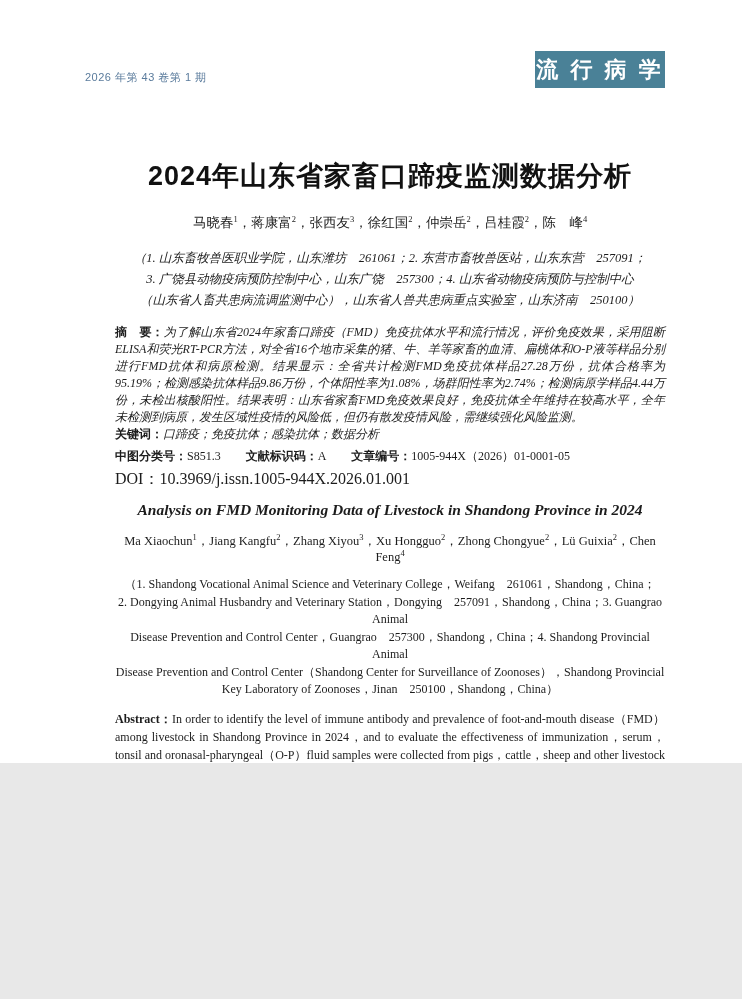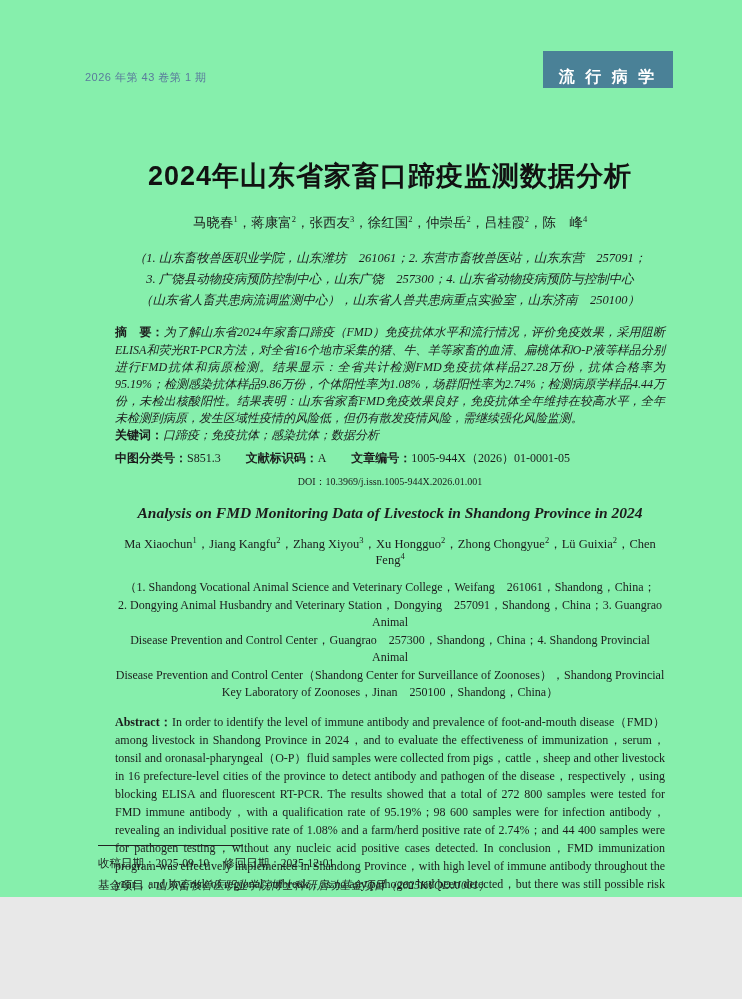--- a/index.html
+++ b/index.html
@@ -1,57 +1,57 @@
 <!DOCTYPE html>
 <html lang="zh"><head>
 <meta charset="utf-8">
 <style>
   html,body { margin:0; padding:0; background:#e8e8e8; }
   .page {
-    position:relative; width:742px; height:897px; margin:0 auto;
-    background:#86efac; overflow:hidden;
+    position:relative; width:742px; height:763px; margin:0 auto;
+    background:#ffffff; overflow:hidden;
     font-family:"Liberation Serif", serif; color:#1c1c1c;
   }
   
   .issue-info {
     position:absolute; left:85px; top:70px;
     font-family:"Liberation Sans", sans-serif;
     font-size:11px; color:#5a7b9c; letter-spacing:0.5px;
   }
   .section-box {
     position:absolute; left:535px; top:51px; width:130px; height:37px;
     background:#4a8197; color:#ffffff;
-    display:flex; align-items:flex-end; justify-content:center;
+    display:flex; align-items:center; justify-content:center;
     font-family:"Liberation Sans", sans-serif;
-    font-weight:bold; font-size:16px; letter-spacing:3px;margin-left:8px;
+    font-weight:bold; font-size:22px; letter-spacing:3px;
   }
   
   .content { position:absolute; left:115px; top:150px; width:550px;margin-top:8px; }
   .title-cn {
     text-align:center; font-size:27px; font-weight:bold; letter-spacing:1px;
     font-family:"Liberation Sans", sans-serif; color:#111;
   }
   .authors-cn { text-align:center; margin-top:20px; font-size:13.5px; }
   sup { font-size:8.5px; line-height:0; }
   .affil-cn {
     margin-top:16px; text-align:center; font-size:12.5px; line-height:21px;
     font-style:italic;
   }
   .abstract-cn {
     margin-top:13px; font-size:12px; line-height:17px; text-align:justify;
     font-style:italic;
   }
   .cn-label {
     font-weight:bold; font-style:normal;
-    font-family:Liberation Mono, monospace;
+    font-family:Liberation Serif, serif;
   }
   .kw-line { font-size:12px; line-height:17px; font-style:italic; text-align:justify; }
   .class-line { margin-top:5px; font-size:12px; line-height:17px; }
   .class-line .pair { margin-right:22px; white-space:nowrap; }
-  .doi-line { margin-top:5px; font-size:10px; line-height:17px;text-align:center; }
+  .doi-line { margin-top:5px; font-size:16px; line-height:17px; }
   .title-en { margin-top:14px; text-align:center; font-size:15.5px; font-weight:bold;font-style:italic; }
   .authors-en { margin-top:14px; text-align:center; font-size:12.5px; }
   .affil-en { margin-top:11px; text-align:center; font-size:12px; line-height:17.5px; }
   .abstract-en { margin-top:11px; font-size:12px; line-height:18px; text-align:justify; }
   .en-label { font-weight:bold; }
   .kw-en { font-size:16px; line-height:18px; }
   
   .footnote { position:absolute; left:98px; top:845px; width:550px; font-size:11.5px; line-height:21.5px; }
   .footnote-divider { width:145px; height:0; border-top:1px solid #222; margin-bottom:7px; }
   .foot-label { font-weight:normal; font-family:"Liberation Sans", sans-serif; }

